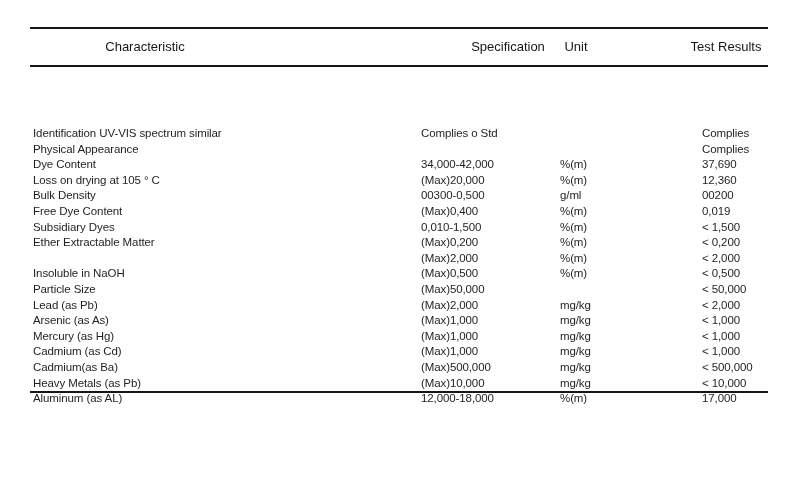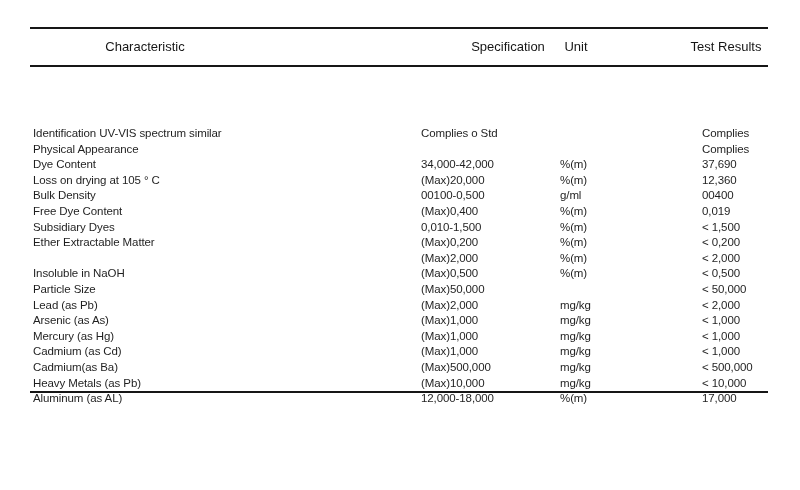--- a/index.html
+++ b/index.html
@@ -98,23 +98,23 @@
         <span class="cell cell-test-result">37,690</span>
       </div>
       <div class="row">
         <span class="cell cell-characteristic">Loss on drying at 105 ° C</span>
         <span class="cell cell-specification">(Max)20,000</span>
         <span class="cell cell-unit">%(m)</span>
         <span class="cell cell-test-result">12,360</span>
       </div>
       <div class="row">
         <span class="cell cell-characteristic">Bulk Density</span>
-        <span class="cell cell-specification">00100-0,500</span>
+        <span class="cell cell-specification">00300-0,500</span>
         <span class="cell cell-unit">g/ml</span>
-        <span class="cell cell-test-result">00400</span>
+        <span class="cell cell-test-result">00200</span>
       </div>
       <div class="row">
         <span class="cell cell-characteristic">Free Dye Content</span>
         <span class="cell cell-specification">(Max)0,400</span>
         <span class="cell cell-unit">%(m)</span>
         <span class="cell cell-test-result">0,019</span>
       </div>
       <div class="row">
         <span class="cell cell-characteristic">Subsidiary Dyes</span>
         <span class="cell cell-specification">0,010-1,500</span>

